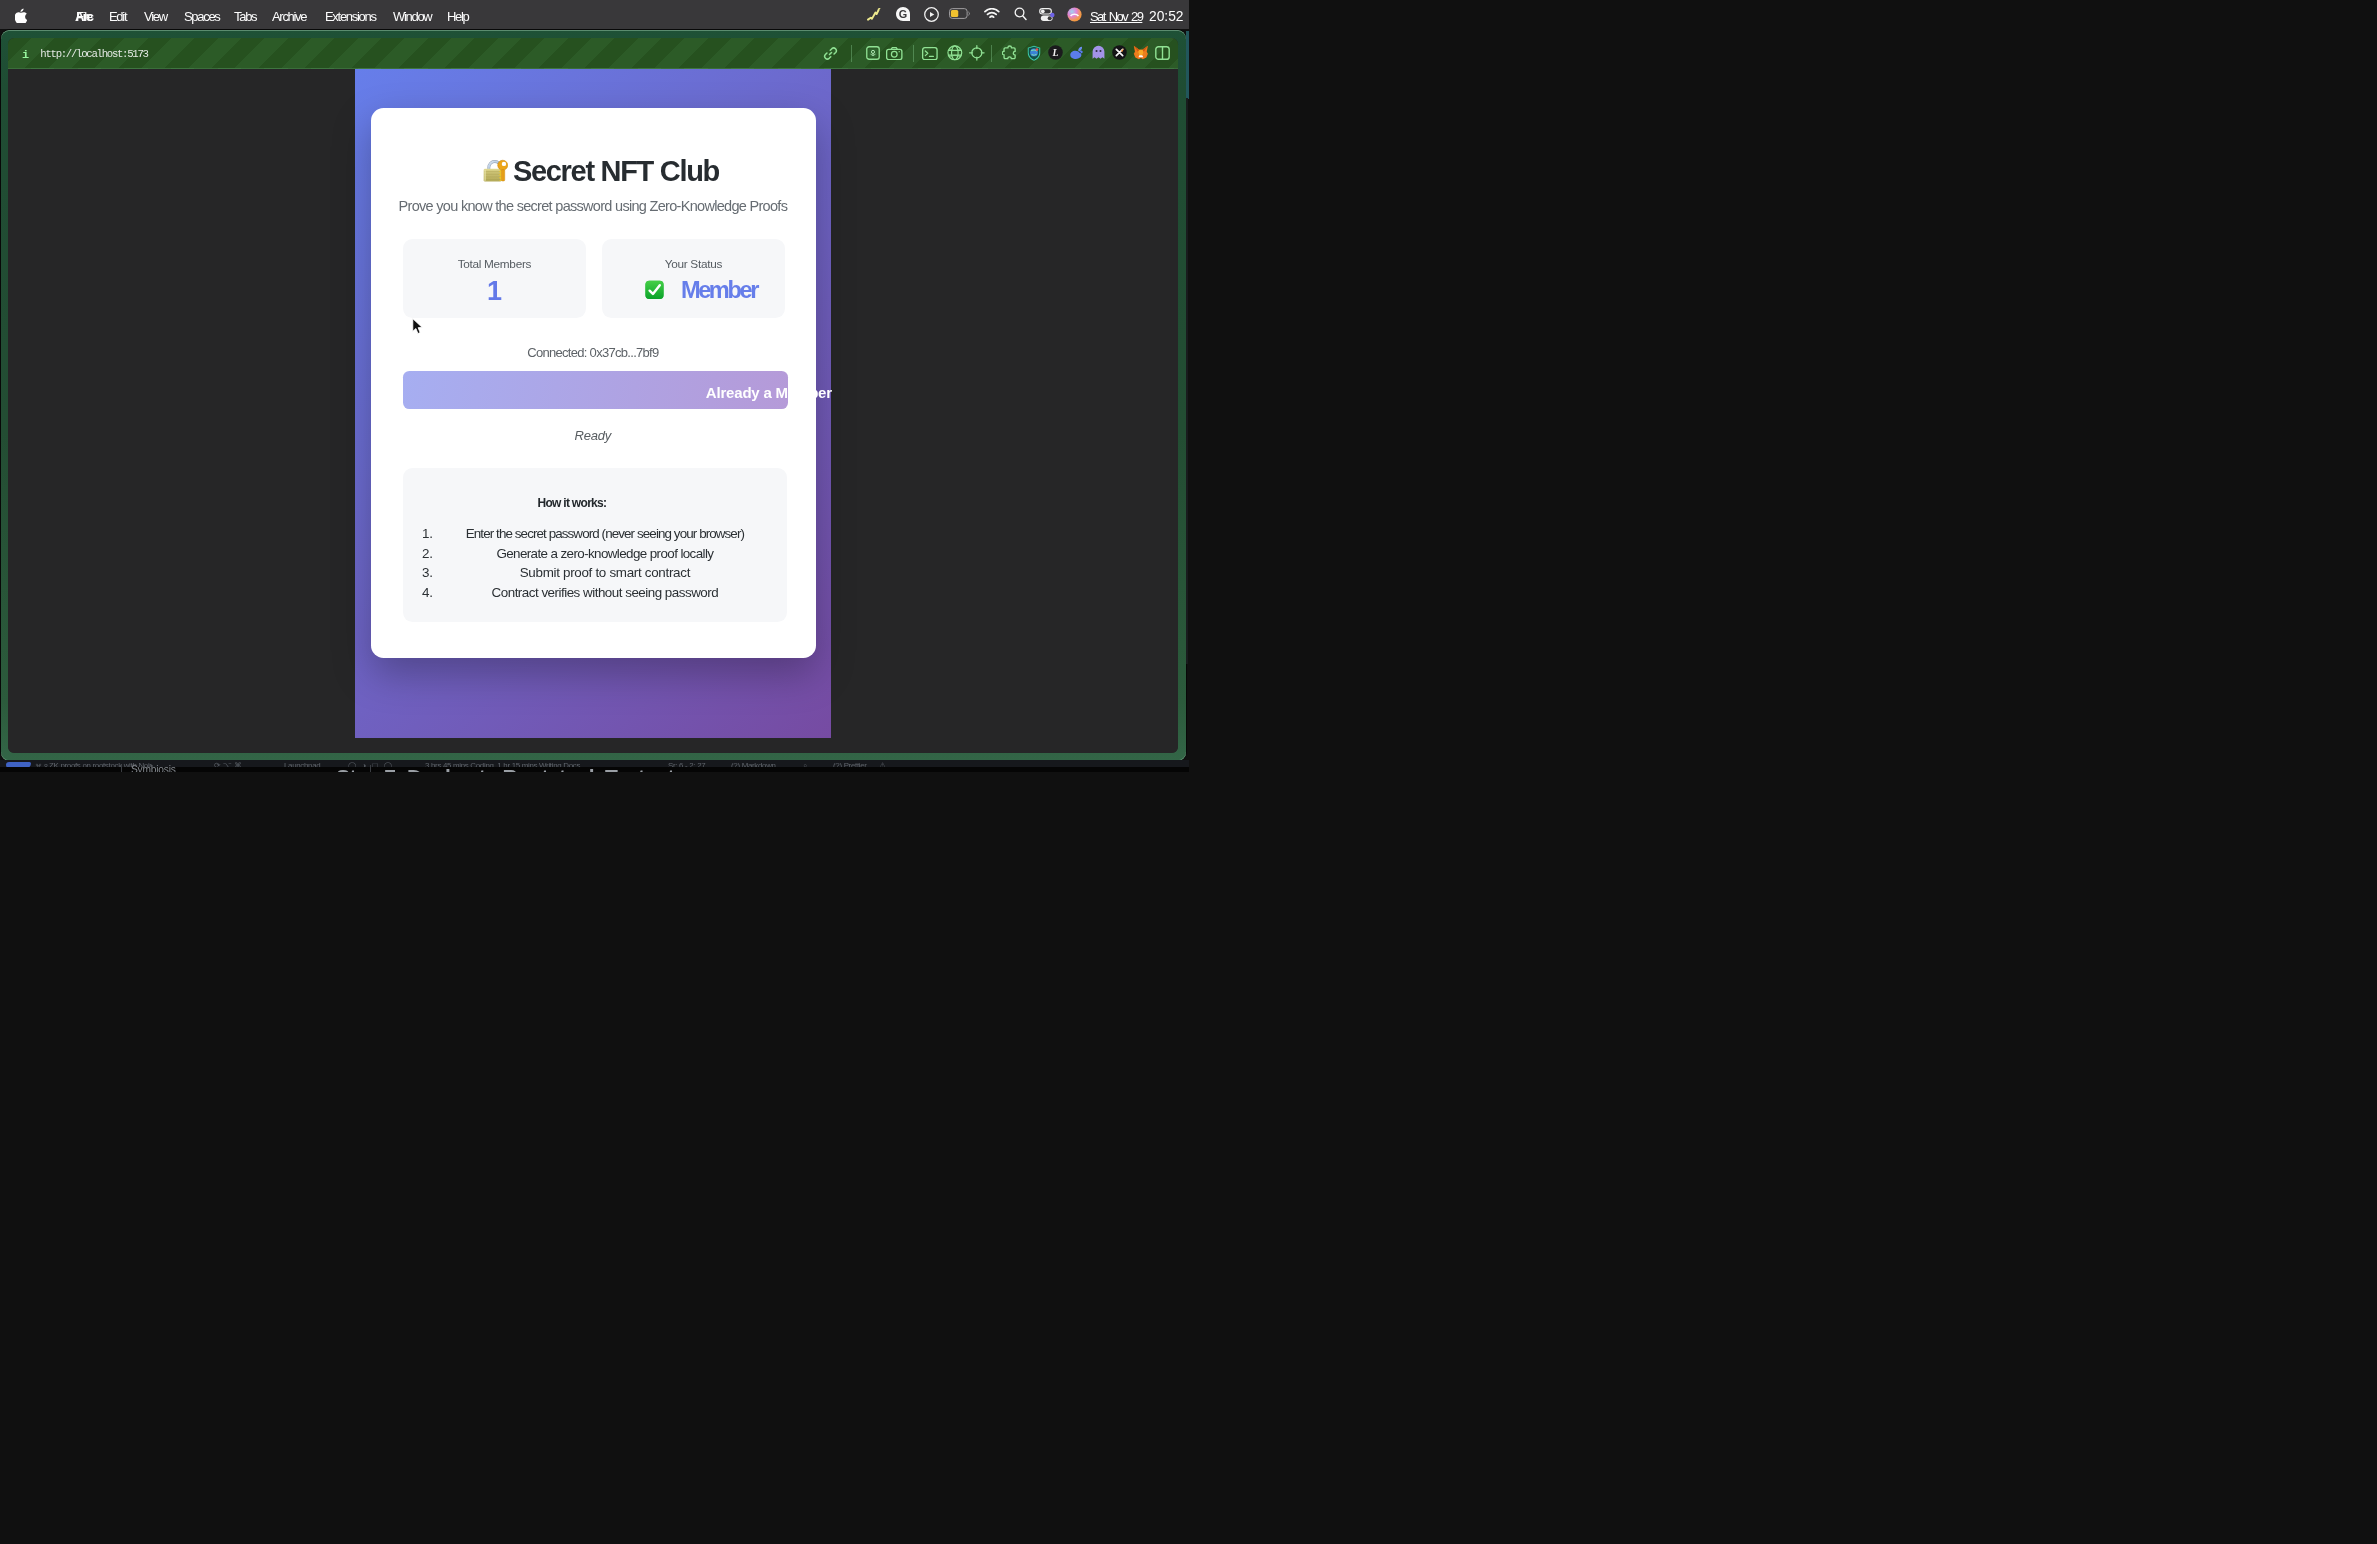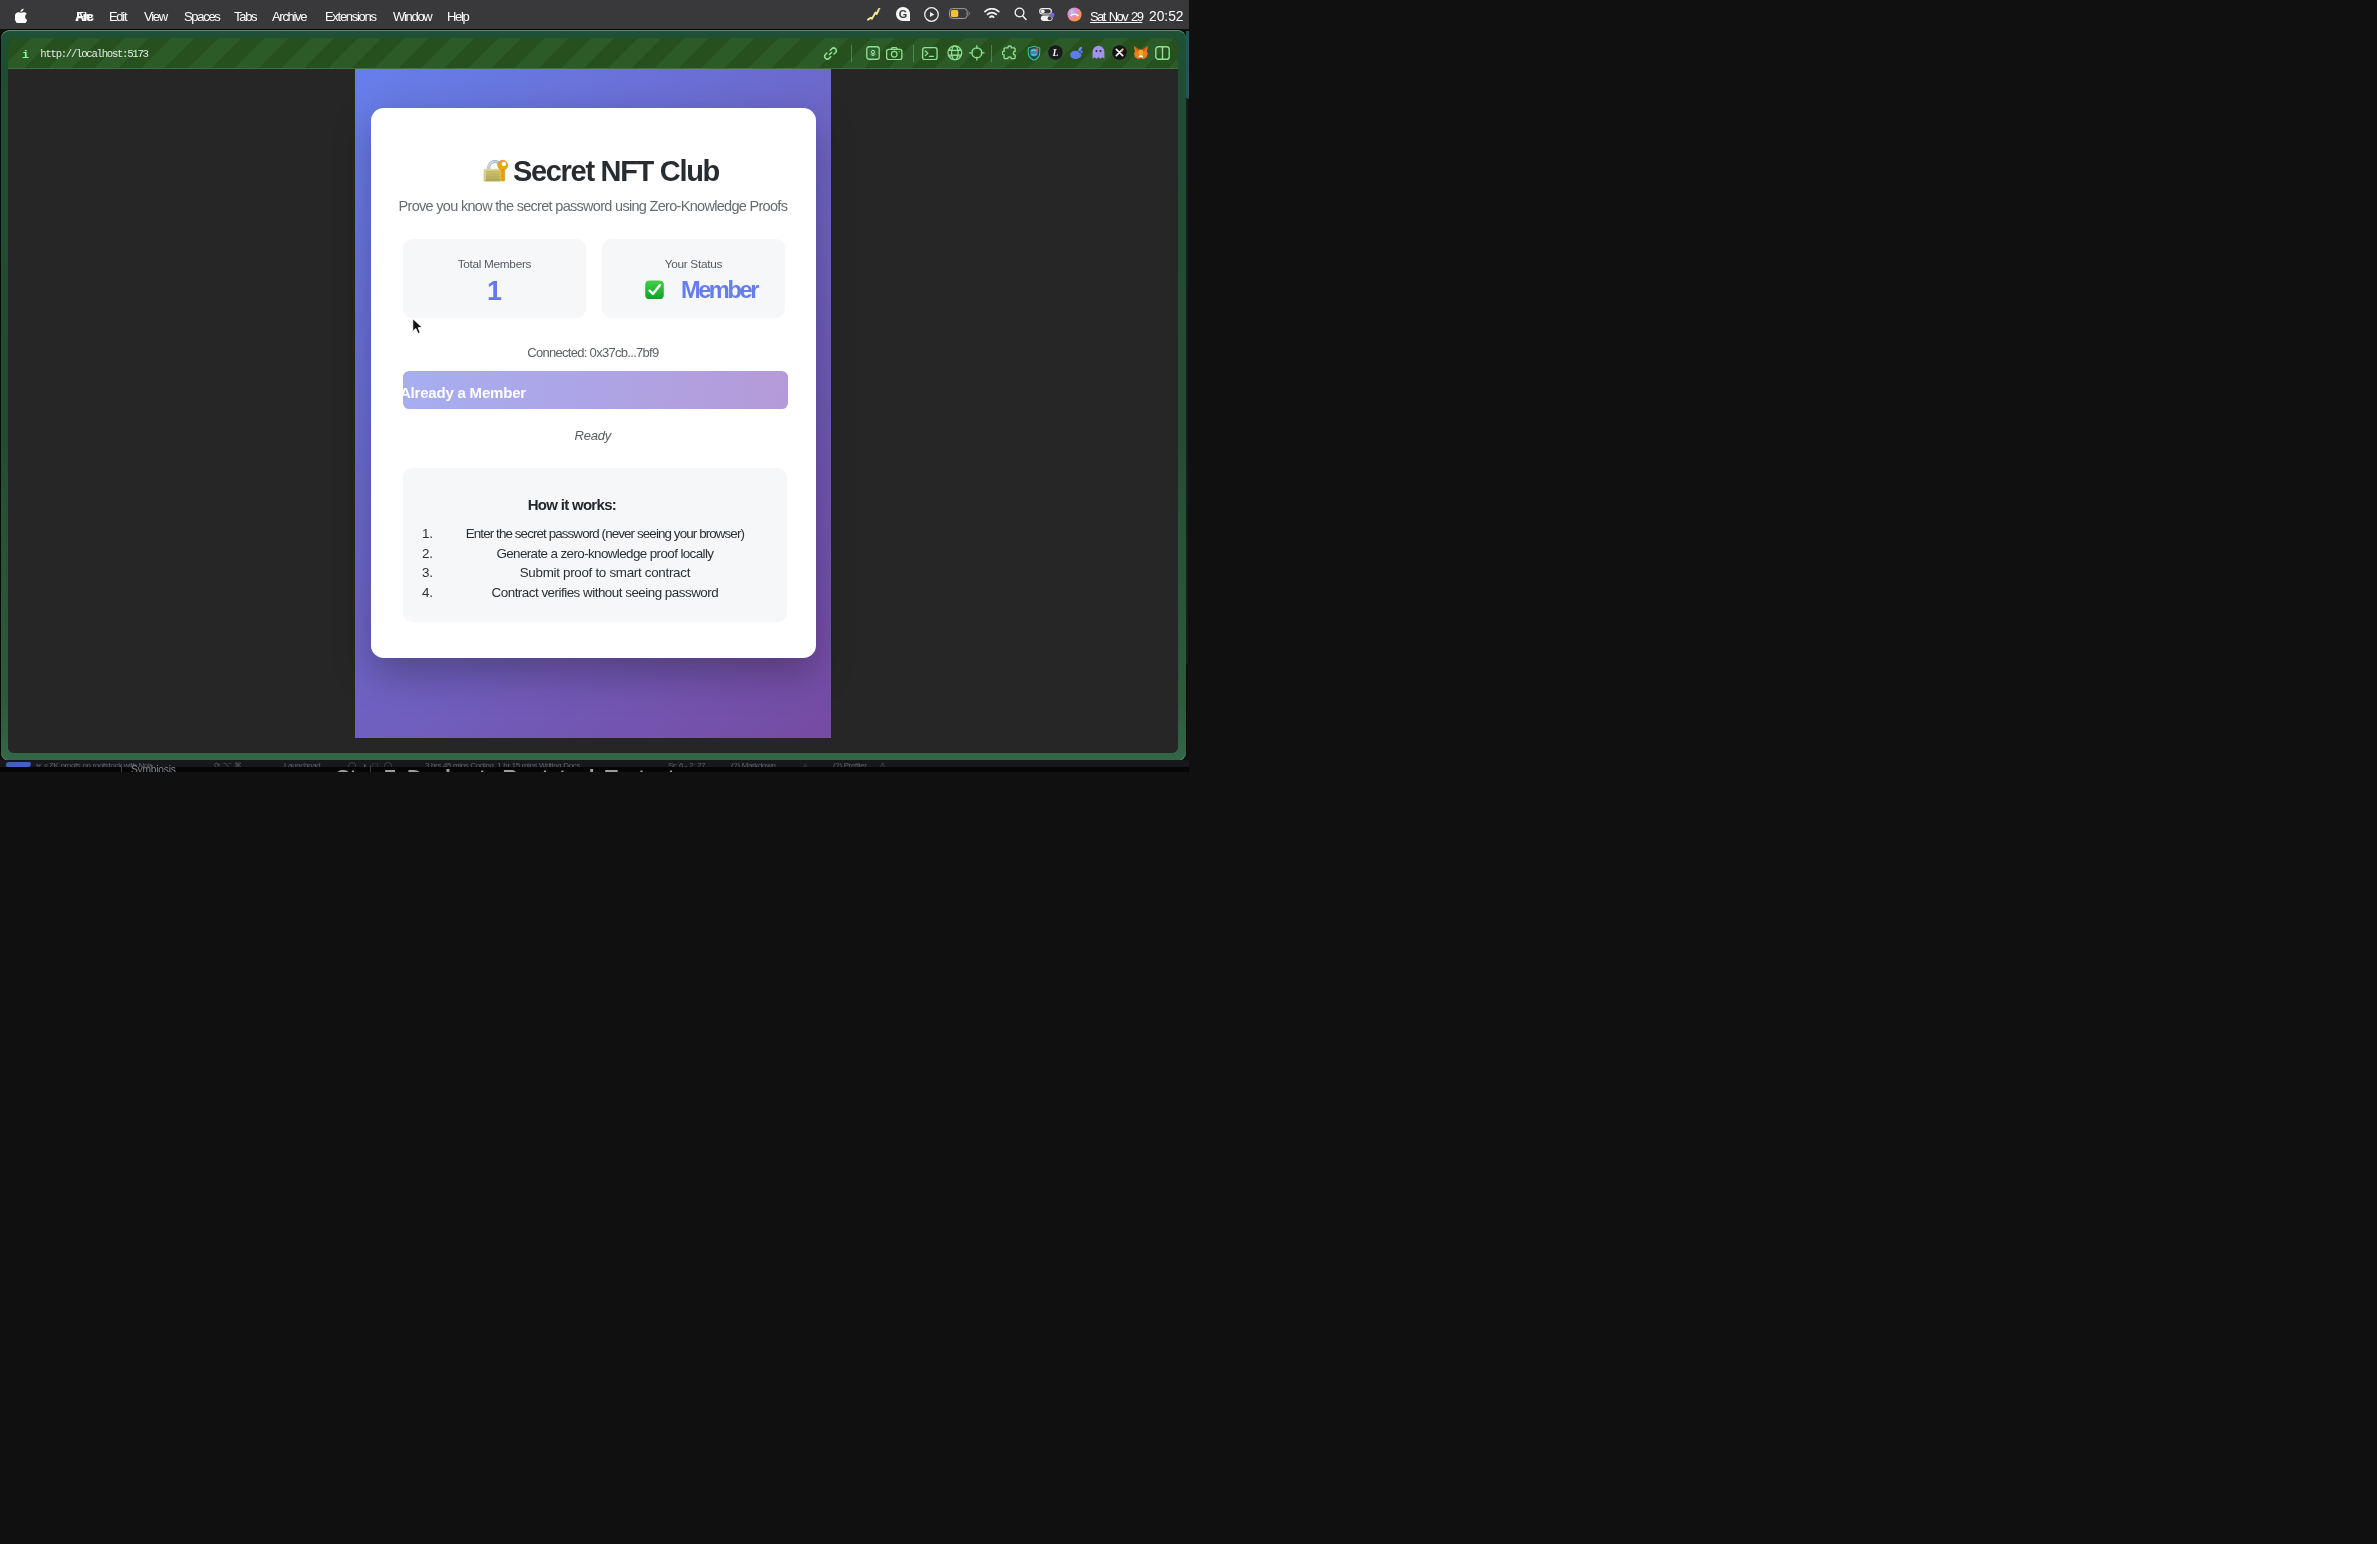--- a/index.html
+++ b/index.html
@@ -258,26 +258,26 @@
                   <stop offset="1" stop-color="#0ca32b"></stop>
                 </linearGradient>
               </defs>
             <path d="M5.8 13.6 L10 17.7 L18.7 6.6" fill="none" stroke="#fff" stroke-width="3.1" stroke-linecap="round" stroke-linejoin="round"></path>
           </svg>
           <div class="ctext" id="member" style="left:310px; top:169px; font-size:23.6px; font-weight:bold; letter-spacing:-2.4px; color:#667eea;">Member</div>
 
           <div class="ctext" id="connected" style="left:0; top:237px; width:444px; text-align:center; font-size:13px; letter-spacing:-0.7px; color:#5d6267;">Connected: 0x37cb...7bf9</div>
 
           <div id="btn"></div>
-          <div class="ctext" id="btntext" style="left:0px; top:276px; width:461px; text-align:left; font-size:15px; font-weight:bold; letter-spacing:-0.2px; color:#ffffff;padding-left:29px;">Already a Member</div>
+          <div class="ctext" id="btntext" style="left:0px; top:276px; width:461px; text-align:right; font-size:15px; font-weight:bold; letter-spacing:-0.2px; color:#ffffff;padding-left:29px;">Already a Member</div>
 
           <div class="ctext" id="ready" style="left:0; top:320px; width:444px; text-align:center; font-size:13px; font-style:italic; letter-spacing:-0.2px; color:#575c60;">Ready</div>
 
           <div id="howbox"></div>
-          <div class="ctext" id="howhead" style="left:0; top:388px; width:402px; text-align:center; font-size:15px; font-weight:bold; letter-spacing:-0.7px; color:#23282c;">How it works:</div>
+          <div class="ctext" id="howhead" style="left:0; top:388px; width:402px; text-align:center; font-size:12px; font-weight:bold; letter-spacing:-0.7px; color:#23282c;">How it works:</div>
           <div class="ctext" id="li1n" style="left:51px; top:418px; font-size:13.4px; color:#2b3034;">1.</div>
           <div class="ctext" id="li2n" style="left:51px; top:438px; font-size:13.4px; color:#2b3034;">2.</div>
           <div class="ctext" id="li3n" style="left:51px; top:457px; font-size:13.4px; color:#2b3034;">3.</div>
           <div class="ctext" id="li4n" style="left:51px; top:477px; font-size:13.4px; color:#2b3034;">4.</div>
           <div class="ctext li" id="li1" style="left:69px; top:418px; width:330px; text-align:center; font-size:13.4px; letter-spacing:-0.9px; color:#2b3034;">Enter the secret password (never seeing your browser)</div>
           <div class="ctext li" id="li2" style="left:69px; top:438px; width:330px; text-align:center; font-size:13.4px; letter-spacing:-0.6px; color:#2b3034;">Generate a zero-knowledge proof locally</div>
           <div class="ctext li" id="li3" style="left:69px; top:457px; width:330px; text-align:center; font-size:13.4px; letter-spacing:-0.3px; color:#2b3034;">Submit proof to smart contract</div>
           <div class="ctext li" id="li4" style="left:69px; top:477px; width:330px; text-align:center; font-size:13.4px; letter-spacing:-0.5px; color:#2b3034;">Contract verifies without seeing password</div>
         </div>
 

